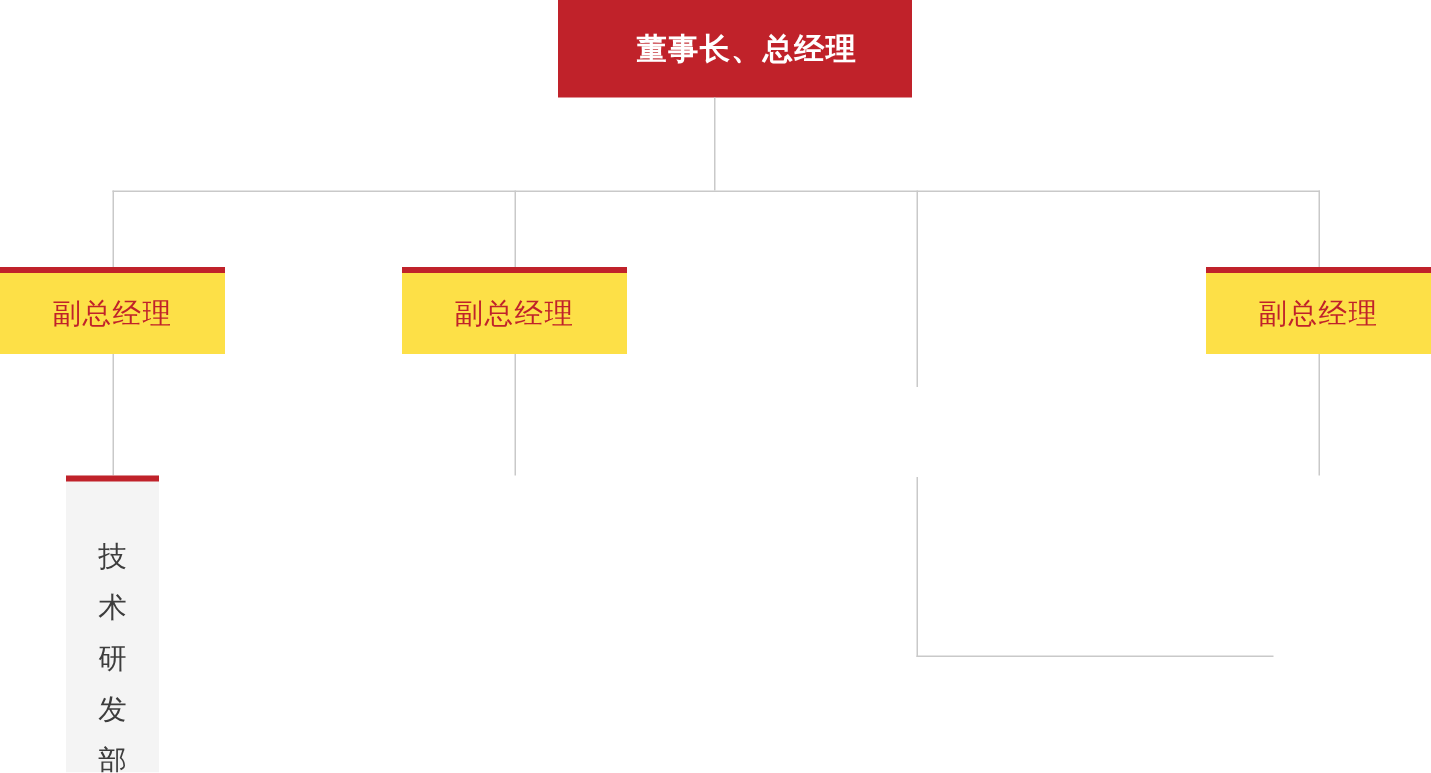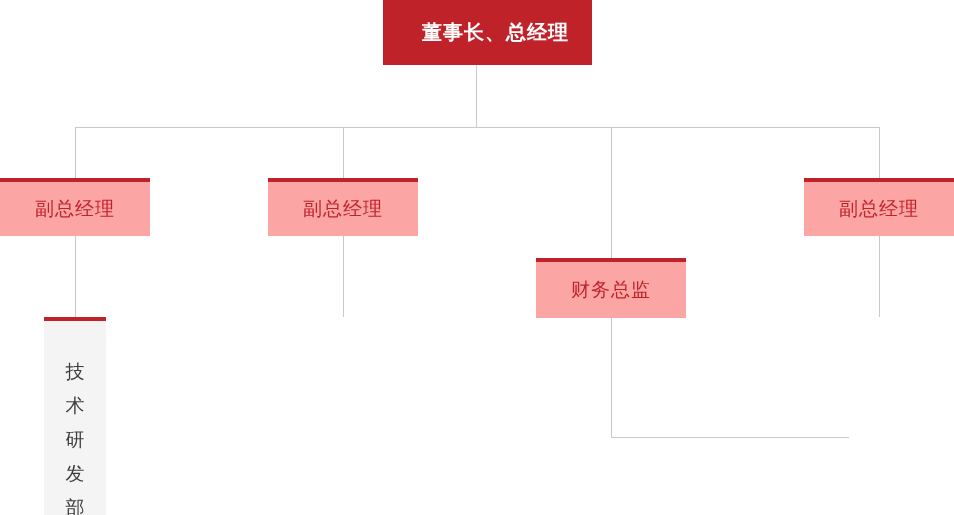--- a/index.html
+++ b/index.html
@@ -44,21 +44,21 @@
     letter-spacing: 1px;
     box-sizing: border-box;
   }
 
   
   .node-mgr {
     position: absolute;
     display: flex;
     align-items: center;
     justify-content: center;
-    background: #fca5a5;
+    background: #fde047;
     border-top: 4px solid #c0222a;
     color: #c0222a;
     font-size: 19px;
     letter-spacing: 1px;
     box-sizing: border-box;
   }
 
   
   .node-dept {
     position: absolute;
@@ -78,44 +78,41 @@
     word-break: break-all;
     white-space: normal;
     letter-spacing: 0;
   }
 </style>
 </head>
 <body>
 
 <div id="org-chart">
 
-  <div class="node-root" style="left:383px; top:0px; width:209px; height:65px;padding-left:16px;">
+  <div class="node-root" style="left:372px; top:0px; width:236px; height:65px;padding-left:16px;">
     <span>董事长、总经理</span>
   </div>
 
   <div class="line-v" style="left:476px; top:65px; height:62px;"></div>
 
   <div class="line-h" style="left:75px; top:127px; width:805px;"></div>
 
   <div class="line-v" style="left:75px; top:127px; height:51px;"></div>
   <div class="line-v" style="left:343px; top:127px; height:51px;"></div>
   <div class="line-v" style="left:611px; top:127px; height:131px;"></div>
   <div class="line-v" style="left:879px; top:127px; height:51px;"></div>
 
   <div class="node-mgr" style="left:0px; top:178px; width:150px; height:58px;">
     <span>副总经理</span>
   </div>
 
   <div class="node-mgr" style="left:268px; top:178px; width:150px; height:58px;">
     <span>副总经理</span>
   </div>
 
-  <div class="node-mgr" style="left:536px; top:258px; width:150px; height:60px;">
-    <span>财务总监</span>
-  </div>
 
   <div class="node-mgr" style="left:804px; top:178px; width:150px; height:58px;">
     <span>副总经理</span>
   </div>
 
   <div class="line-v" style="left:75px; top:236px; height:81px;"></div>
   <div class="line-v" style="left:343px; top:236px; height:81px;"></div>
 
   <div class="line-v" style="left:611px; top:318px; height:120px;"></div>
   <div class="line-h" style="left:611px; top:437px; width:238px;"></div>

